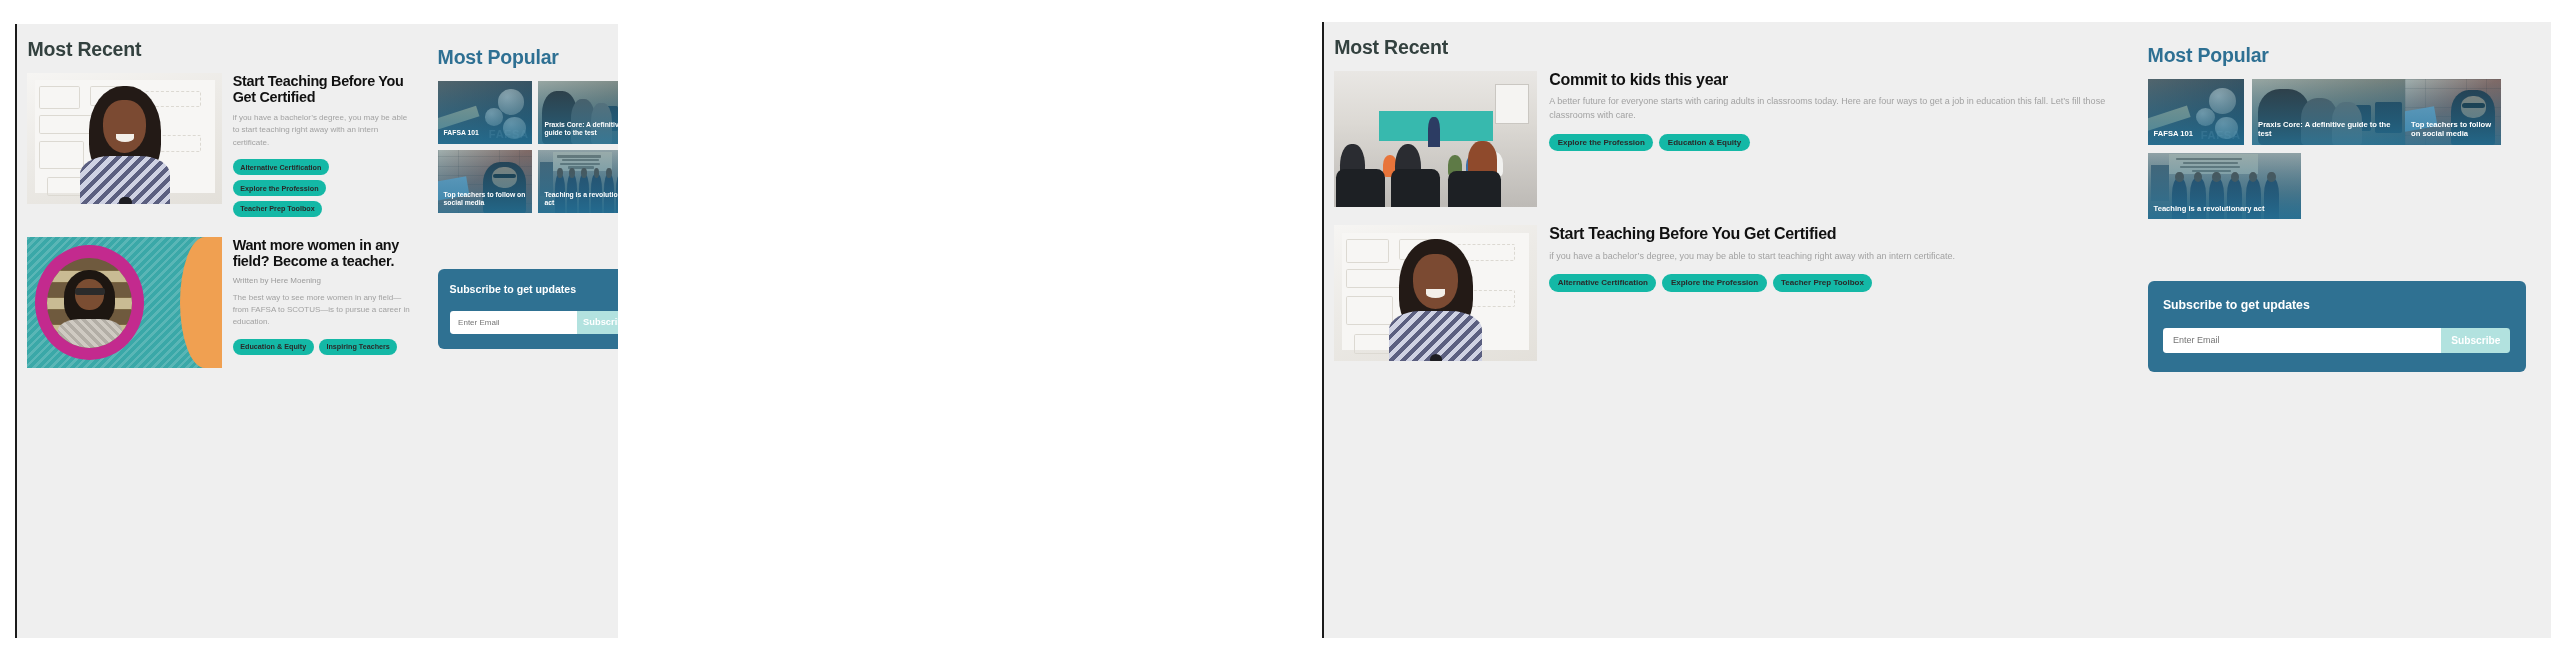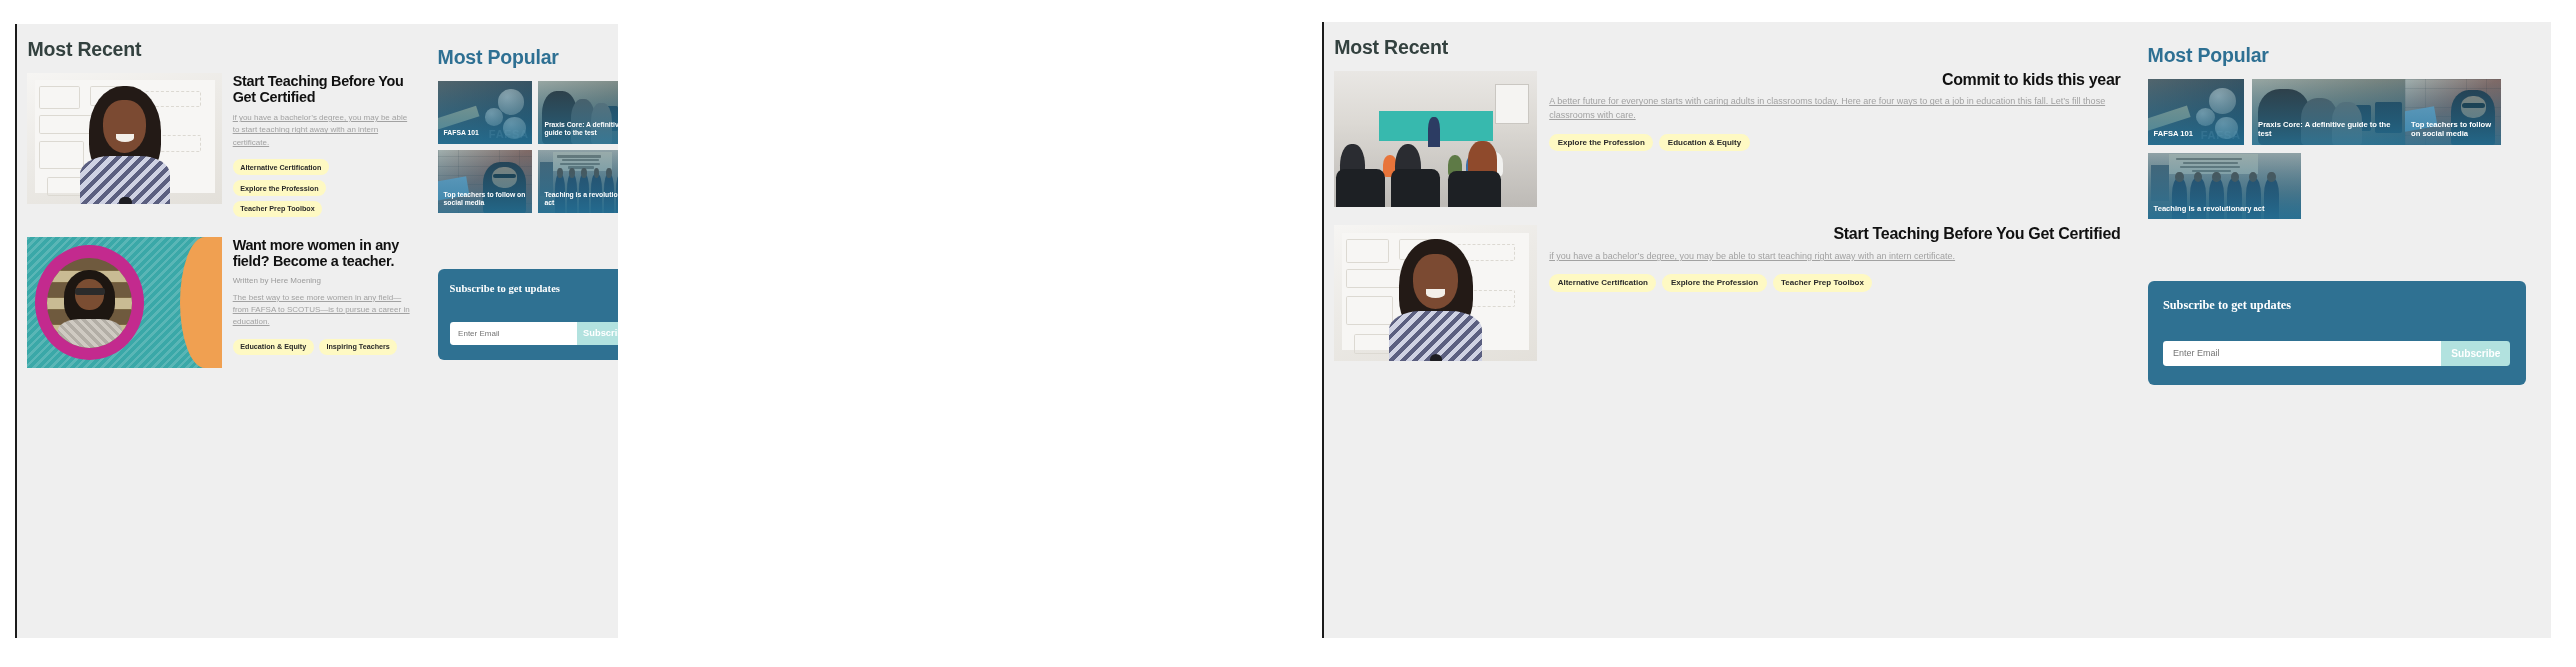--- a/index.html
+++ b/index.html
@@ -39,30 +39,30 @@
   .art-thumb{flex:0 0 auto;overflow:hidden;position:relative;background:#ddd;}
   .panel.left  .art-thumb{width:195px;height:131px;}
   .panel.right .art-thumb{width:203px;height:136px;}
 
   .art-body{flex:1 1 auto;}
   .panel.left  .art-body{padding-left:10.2px;padding-right:6.8px;}
   .panel.right .art-body{padding-left:12px;padding-right:8.5px;}
 
   .art-title{font-weight:700;color:#111;line-height:1.13;letter-spacing:-0.3px;margin:0;}
   .panel.left  .art-title{font-size:14.4px;}
-  .panel.right .art-title{font-size:16px;text-align:right;}
+  .panel.right .art-title{font-size:16px;}
 
   .art-byline{color:#9b9b9b;font-size:8px;margin:6px 0 0 0;}
 
-  .art-excerpt{color:#a2a2a2;line-height:1.55;margin:6.8px 0 0 0;text-decoration:underline;}
+  .art-excerpt{color:#a2a2a2;line-height:1.55;margin:6.8px 0 0 0;}
   .panel.left  .art-excerpt{font-size:8px;}
   .panel.right .art-excerpt{font-size:9px;}
 
   .tagrow{display:flex;flex-wrap:wrap;margin-top:10.2px;}
-  .tag{background:#fef9c3;color:#2a2a2a;border-radius:17px;display:inline-block;white-space:nowrap;}
+  .tag{background:#14b8a6;color:#2a2a2a;border-radius:17px;display:inline-block;white-space:nowrap;}
   .panel.left  .tag{font-size:7.2px;padding:3.4px 7.6px;margin:0 5.1px 5.1px 0;font-weight:600;}
   .panel.right .tag{font-size:8px;padding:4.2px 8.5px;margin:0 6px 6px 0;font-weight:600;}
 
   
   .pop-grid{display:flex;flex-wrap:wrap;}
   .panel.left  .pop-grid{padding:0 0 0 15.3px;margin-top:12px;width:208px;}
   .panel.right .pop-grid{padding:0 0 0 18.6px;margin-top:12px;width:415px;}
 
   .pop-card{position:relative;overflow:hidden;background:#2f7192;}
   .panel.left  .pop-card{width:94px;height:63px;margin:0 6.8px 6.8px 0;}
@@ -73,25 +73,25 @@
   .pop-card .ov{position:absolute;inset:0;}
   .pop-card .cap{position:absolute;left:6px;right:5.1px;bottom:6px;color:#fff;font-weight:700;line-height:1.2;}
   .panel.left  .pop-card .cap{font-size:6.8px;}
   .panel.right .pop-card .cap{font-size:7.6px;}
 
   
   .subscribe{background:#2f7192;border-radius:6px;box-sizing:border-box;}
   .panel.left  .subscribe{margin:49px 0 0 15.3px;width:200px;padding:13.6px 12px 15.3px 12px;}
   .panel.right .subscribe{margin:53px 0 0 18.6px;width:378px;padding:17px 15.3px 18.6px 15.3px;}
 
-  .sub-title{color:#fff;font-weight:700;font-family:Liberation Serif, serif;}
+  .sub-title{color:#fff;font-weight:700;}
   .panel.left  .sub-title{font-size:10.6px;}
   .panel.right .sub-title{font-size:12.3px;}
 
-  .sub-form{display:flex;margin-top:28px;border-radius:3.4px;overflow:hidden;}
+  .sub-form{display:flex;margin-top:16px;border-radius:3.4px;overflow:hidden;}
   .sub-input{flex:1 1 auto;border:0;outline:0;background:#fff;color:#8d8d8d;font-family:"Liberation Sans",sans-serif;}
   .panel.left  .sub-input{height:23px;font-size:8px;padding:0 8.5px;}
   .panel.right .sub-input{height:25.4px;font-size:9px;padding:0 10.2px;}
 
   .sub-btn{flex:0 0 auto;border:0;background:#b2e2df;color:#ffffff;font-weight:700;cursor:pointer;font-family:"Liberation Sans",sans-serif;}
   .panel.left  .sub-btn{width:58px;height:23px;font-size:9.3px;}
   .panel.right .sub-btn{width:69px;height:25.4px;font-size:10.2px;}
 
   
   .ph{position:absolute;inset:0;}

